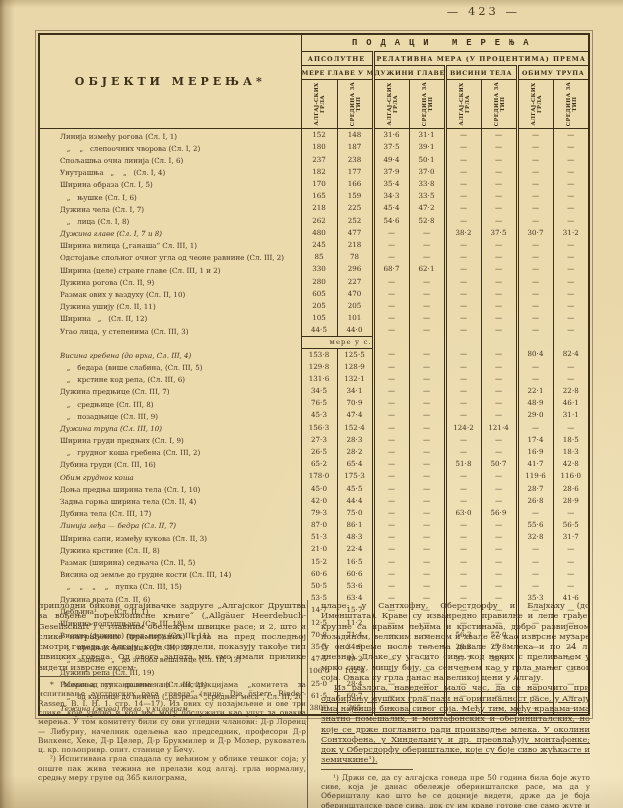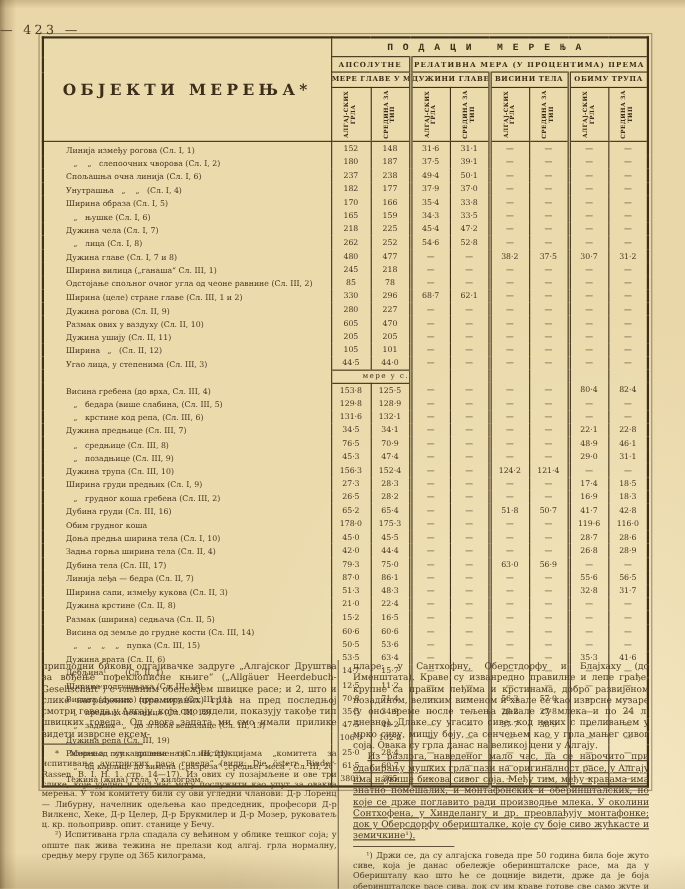--- a/index.html
+++ b/index.html
@@ -8,34 +8,34 @@
     font-family:"DejaVu Serif","Liberation Serif",serif;
     color:#453522;
     background:
       radial-gradient(ellipse at 88% 97%, rgba(255,246,216,0.55), rgba(255,246,216,0) 45%),
       linear-gradient(90deg, rgba(92,68,32,0.55) 0px, rgba(120,95,55,0.28) 5px, rgba(120,95,55,0) 15px),
       linear-gradient(180deg, rgba(110,85,45,0.25) 0px, rgba(110,85,45,0) 8px),
       linear-gradient(180deg, rgba(110,85,45,0) 96%, rgba(110,85,45,0.25) 100%),
       #e9d7a9;
   }
   .page-number{
-    position:absolute;top:20px;left:0;width:520px;text-align:left;
+    position:absolute;top:4px;left:0;width:520px;text-align:right;
     font-size:11.5px;letter-spacing:3px;color:#4a3a24;
   }
   
   .tbl{
     position:absolute;left:38px;top:33px;width:550px;
     border-collapse:collapse;table-layout:fixed;
     border:2px solid #3d2f18;
     outline:1px solid rgba(61,47,24,0.45);outline-offset:2px;
     background:rgba(245,232,190,0.18);
   }
   .tbl th,.tbl td{padding:0;margin:0;}
   th.corner{
-    width:262px;font-size:14px;font-weight:bold;letter-spacing:4px;
+    width:262px;font-size:11px;font-weight:bold;letter-spacing:4px;
     text-align:center;vertical-align:middle;color:#3c2e18;
     border-right:1px solid #3d2f18;border-bottom:1px solid #3d2f18;
   }
   th.h-title{
     height:16px;font-size:8.8px;font-weight:bold;letter-spacing:9px;
     text-align:center;border-bottom:1px solid #3d2f18;color:#3c2e18;font-family:Liberation Mono, monospace;
   }
   th.h-sub{
     height:13px;font-size:6.4px;font-weight:bold;letter-spacing:1px;
     text-align:center;border-bottom:1px solid #3d2f18;color:#3c2e18;white-space:nowrap;overflow:hidden;
@@ -57,21 +57,21 @@
   .bL{border-left:1px solid #3d2f18;}
   .bD{border-left:3px double #3d2f18;}
   td.lblcell{
     border-right:1px solid #3d2f18;
     height:9.6px;overflow:hidden;vertical-align:middle;
   }
   td.lblcell .row-inner{display:flex;align-items:baseline;padding-left:20px;}
   .lbl{
     font-size:7.1px;line-height:9.6px;white-space:pre;color:#453522;flex:0 0 auto;
   }
-  .it .lbl{}
+  .it .lbl{font-style:italic;}
   .leader{flex:1 1 auto;overflow:hidden;height:9.6px;}
   .leader::after{
     content:"· · · · · · · · · · · · · · · · · · · · · · · · · · · · · · · · · · · · · · · · · · · · · ·";
     font-size:7px;letter-spacing:1.5px;color:#4a3a24;white-space:nowrap;
   }
   td.v{
     width:36px;text-align:center;font-size:7.1px;line-height:9.6px;height:9.6px;
     color:#453522;overflow:hidden;white-space:nowrap;
   }
   tr.unit-row td{height:11px;}

